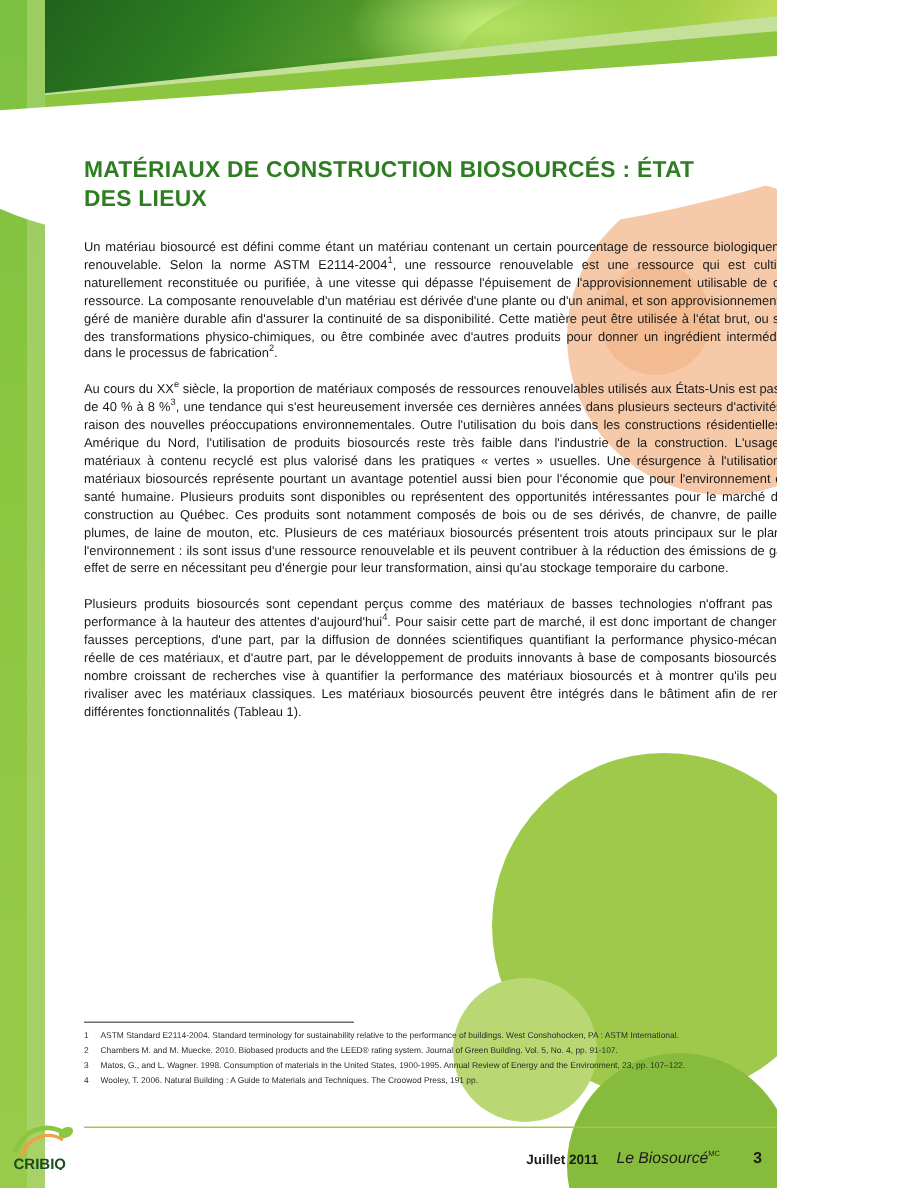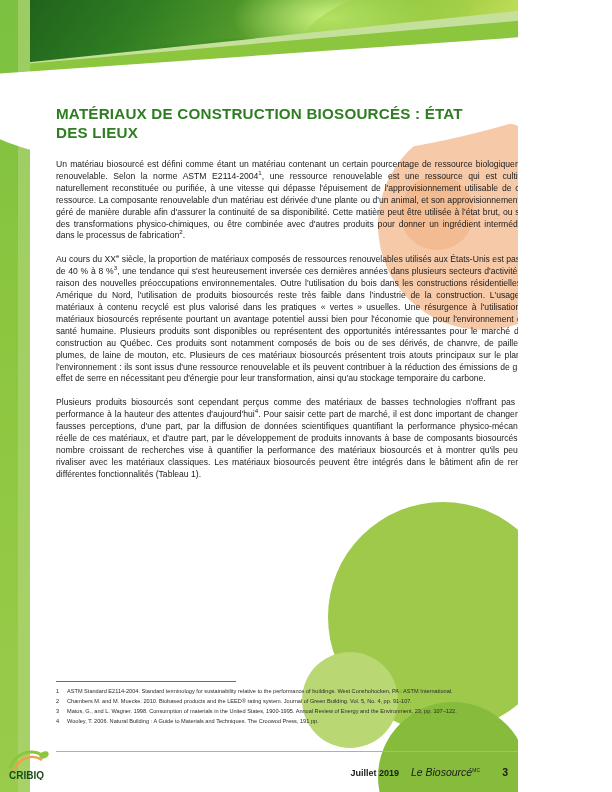--- a/index.html
+++ b/index.html
@@ -211,21 +211,21 @@
       <span class="txt">Matos, G., and L. Wagner. 1998. Consumption of materials in the United States, 1900-1995. Annual Review of Energy and the Environment, 23, pp. 107–122.</span>
     </div>
     <div class="fn">
       <span class="num">4</span>
       <span class="txt">Wooley, T. 2006. Natural Building : A Guide to Materials and Techniques. The Croowod Press, 191 pp.</span>
     </div>
   </div>
 
   <div class="footer-rule"></div>
   <div class="footer">
-    <span class="footer-date">Juillet 2019</span>
+    <span class="footer-date">Juillet 2011</span>
     <span class="footer-brand"><span>Le Biosourcé</span><sup>MC</sup></span>
     <span class="footer-page">3</span>
   </div>
 
   <div class="logo">
     <svg width="46" height="34" viewBox="0 0 46 34">
       <path d="M2 22 C8 6, 24 2, 36 10" fill="none" stroke="#8cc63f" stroke-width="3"></path>
       <path d="M6 24 C12 11, 25 8, 34 14" fill="none" stroke="#f0a04b" stroke-width="2.2"></path>
       <ellipse cx="36" cy="9" rx="5" ry="3.4" fill="#8cc63f" transform="rotate(-25 36 9)"></ellipse>
       <text x="1" y="33" font-family="Liberation Sans, sans-serif" font-size="10" font-weight="bold" fill="#1b4d1b">CRIBIQ</text>

